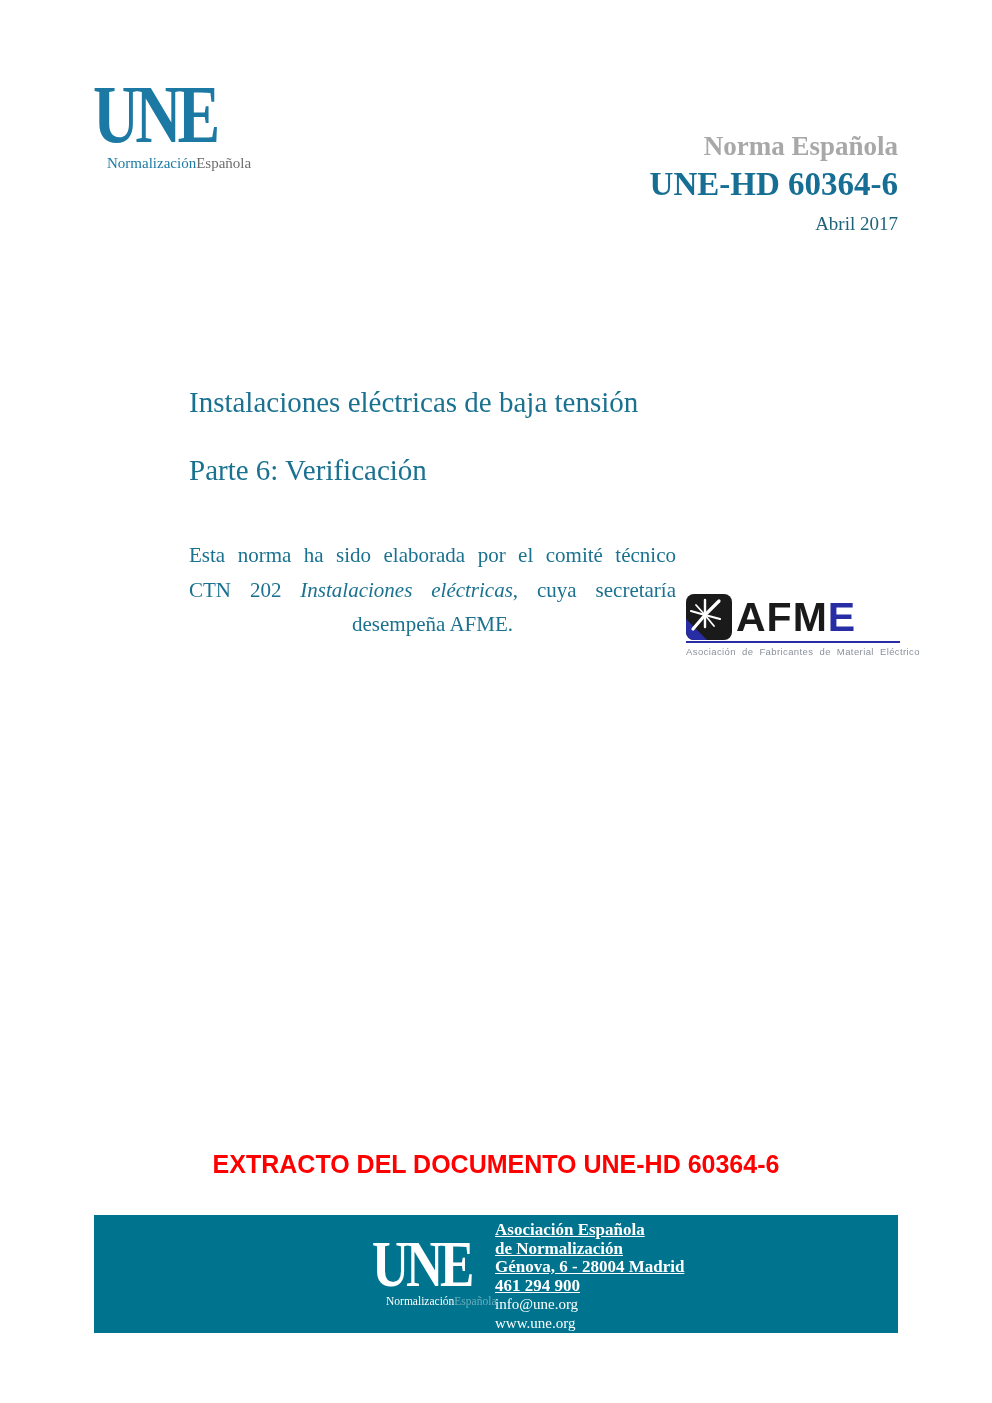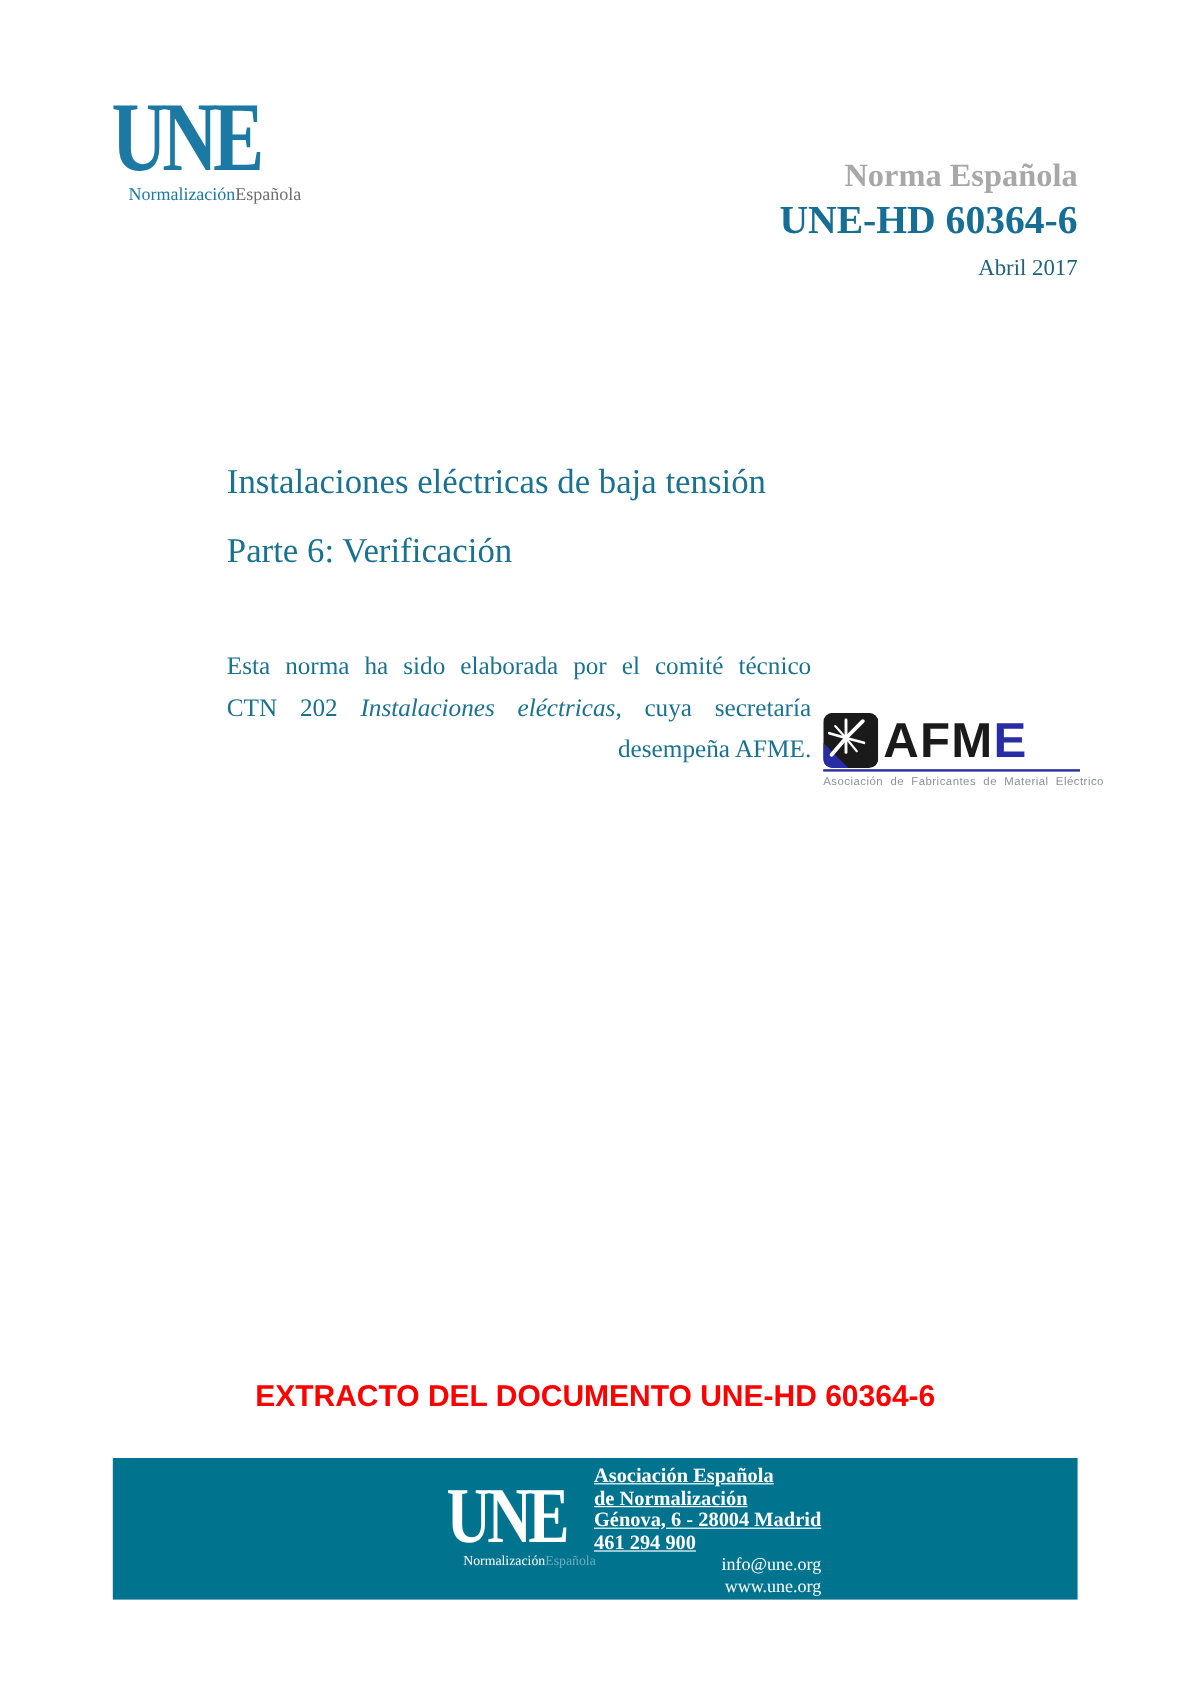--- a/index.html
+++ b/index.html
@@ -37,27 +37,27 @@
 
   
   .header-right{position:absolute;right:94px;top:92px;text-align:right;margin-top:38px;}
   .doc-type{font:bold 27px/32px "Liberation Serif",serif;color:var(--gray-label);}
   .doc-code{font:bold 33px/40px "Liberation Serif",serif;color:var(--heading-teal);margin-top:2px;}
   .doc-date{font:400 19px/24px "Liberation Serif",serif;color:var(--date-teal);margin-top:8px;}
 
   
   .doc-title{position:absolute;left:189px;top:382px;color:var(--text-teal);}
   .doc-title .line{font:400 29px/40px "Liberation Serif",serif;}
-  .doc-title .line + .line{margin-top:17px;}
+  .doc-title .line + .line{margin-top:28px;}
 
   
   .intro{position:absolute;left:189px;top:538px;width:487px;color:var(--text-teal);
          font:400 21px/34.5px "Liberation Serif",serif;}
   .intro .jline{text-align:justify;text-align-last:justify;}
-  .intro .nline{text-align:right;}
+  .intro .nline{text-align:center;}
   .intro i{font-style:italic;}
 
   
   .afme{position:absolute;left:686px;top:558px;width:214px;margin-top:36px;}
   .afme-row{display:flex;align-items:flex-start;}
   .afme-iconwrap{width:46px;height:46px;border-radius:8px;overflow:hidden;flex:0 0 auto;}
   .afme-word{font:bold 41px/46px "Liberation Sans",sans-serif;letter-spacing:1px;margin-left:4px;white-space:nowrap;}
   .afme-word .w1{color:var(--afme-black);}
   .afme-word .w2{color:var(--afme-blue);}
   .afme-rule{height:2px;background:var(--afme-blue);margin-top:1px;}
@@ -70,21 +70,21 @@
 
   
   .footer{position:absolute;left:94px;top:1215px;width:804px;height:118px;background:var(--footer-bg);}
   .footer-logo{position:absolute;left:278px;top:16px;}
   .footer-logo .logo-big{font-size:66px;letter-spacing:-4px;color:#fff;}
   .footer-logo .logo-tagline{top:62px;font-size:11.5px;}
   .footer-logo .t1{color:#fff;}
   .footer-logo .t2{color:rgba(255,255,255,0.4);}
   .footer-text{position:absolute;left:401px;top:6px;color:#fff;}
   .footer-text .bold-line{font:bold 17px/18.5px "Liberation Serif",serif;text-decoration:underline;}
-  .footer-text .reg-line{font:400 15px/17.5px "Liberation Serif",serif;margin-top:1px;text-align:right;}
+  .footer-text .reg-line{font:400 15px/17.5px "Liberation Serif",serif;margin-top:1px;}
 </style>
 </head>
 <body>
 
 <div class="page">
 
   <div class="header-logo">
     <span class="logo-big">UNE</span>
     <div class="logo-tagline"><span class="t1">Normalización</span><span class="t2">Española</span></div>
   </div>

